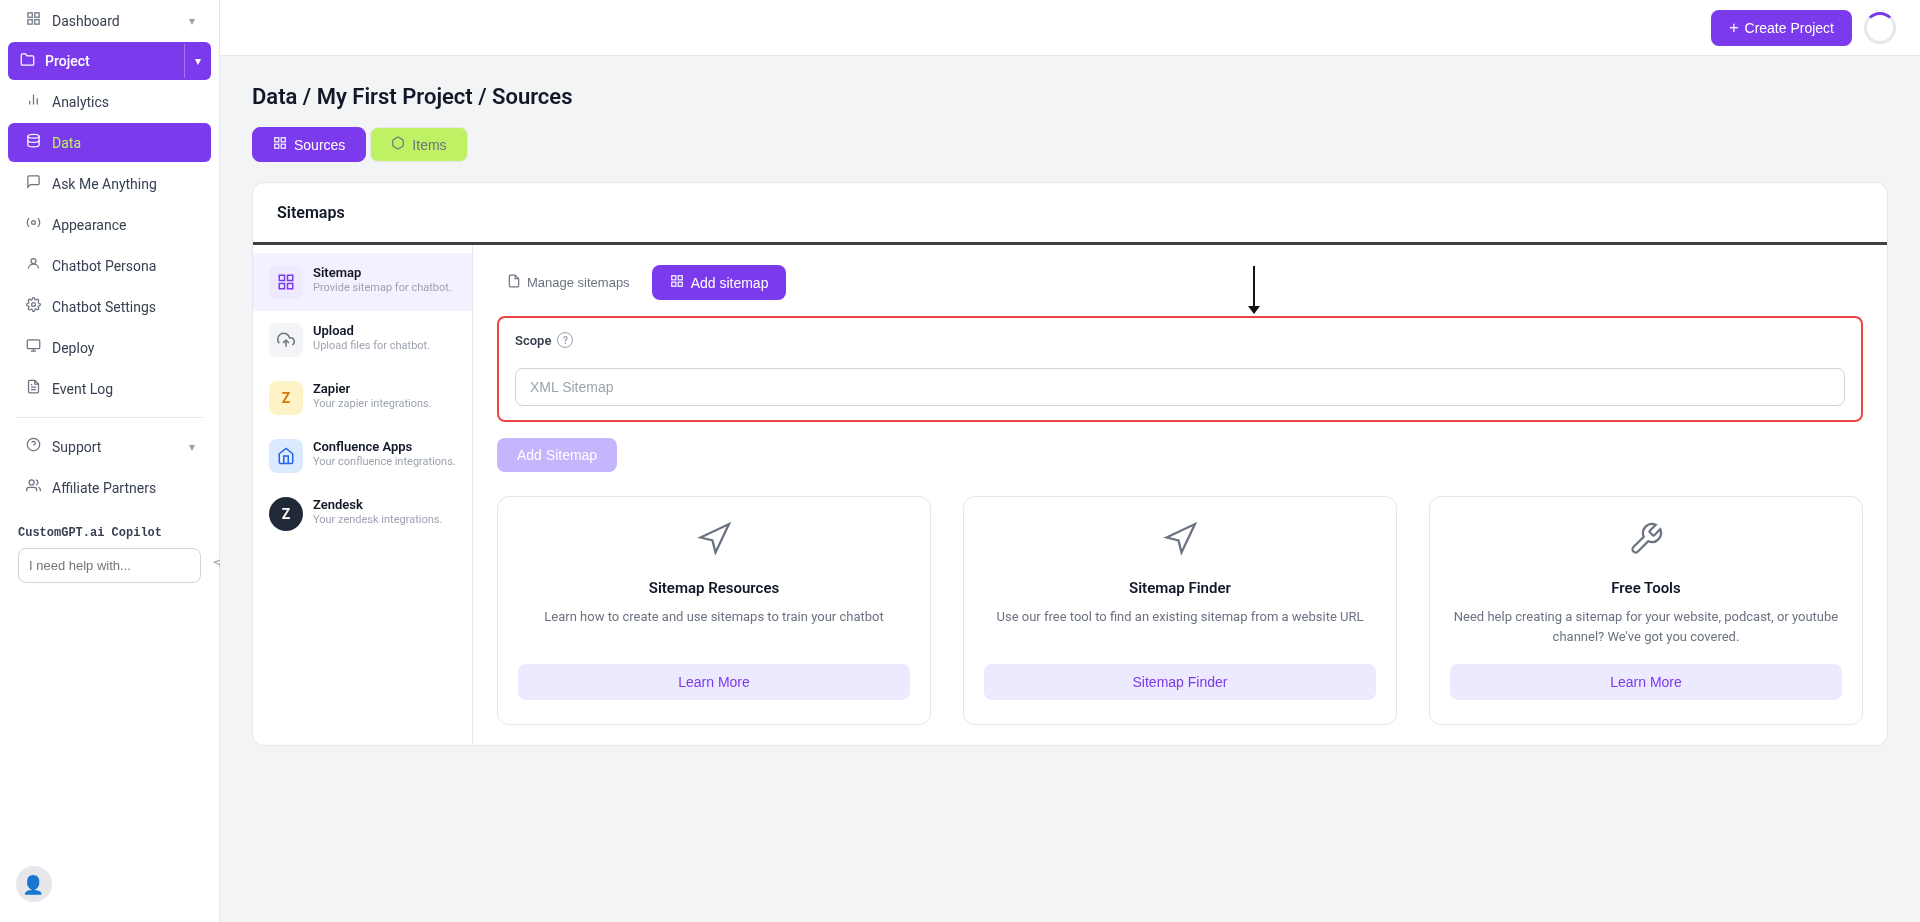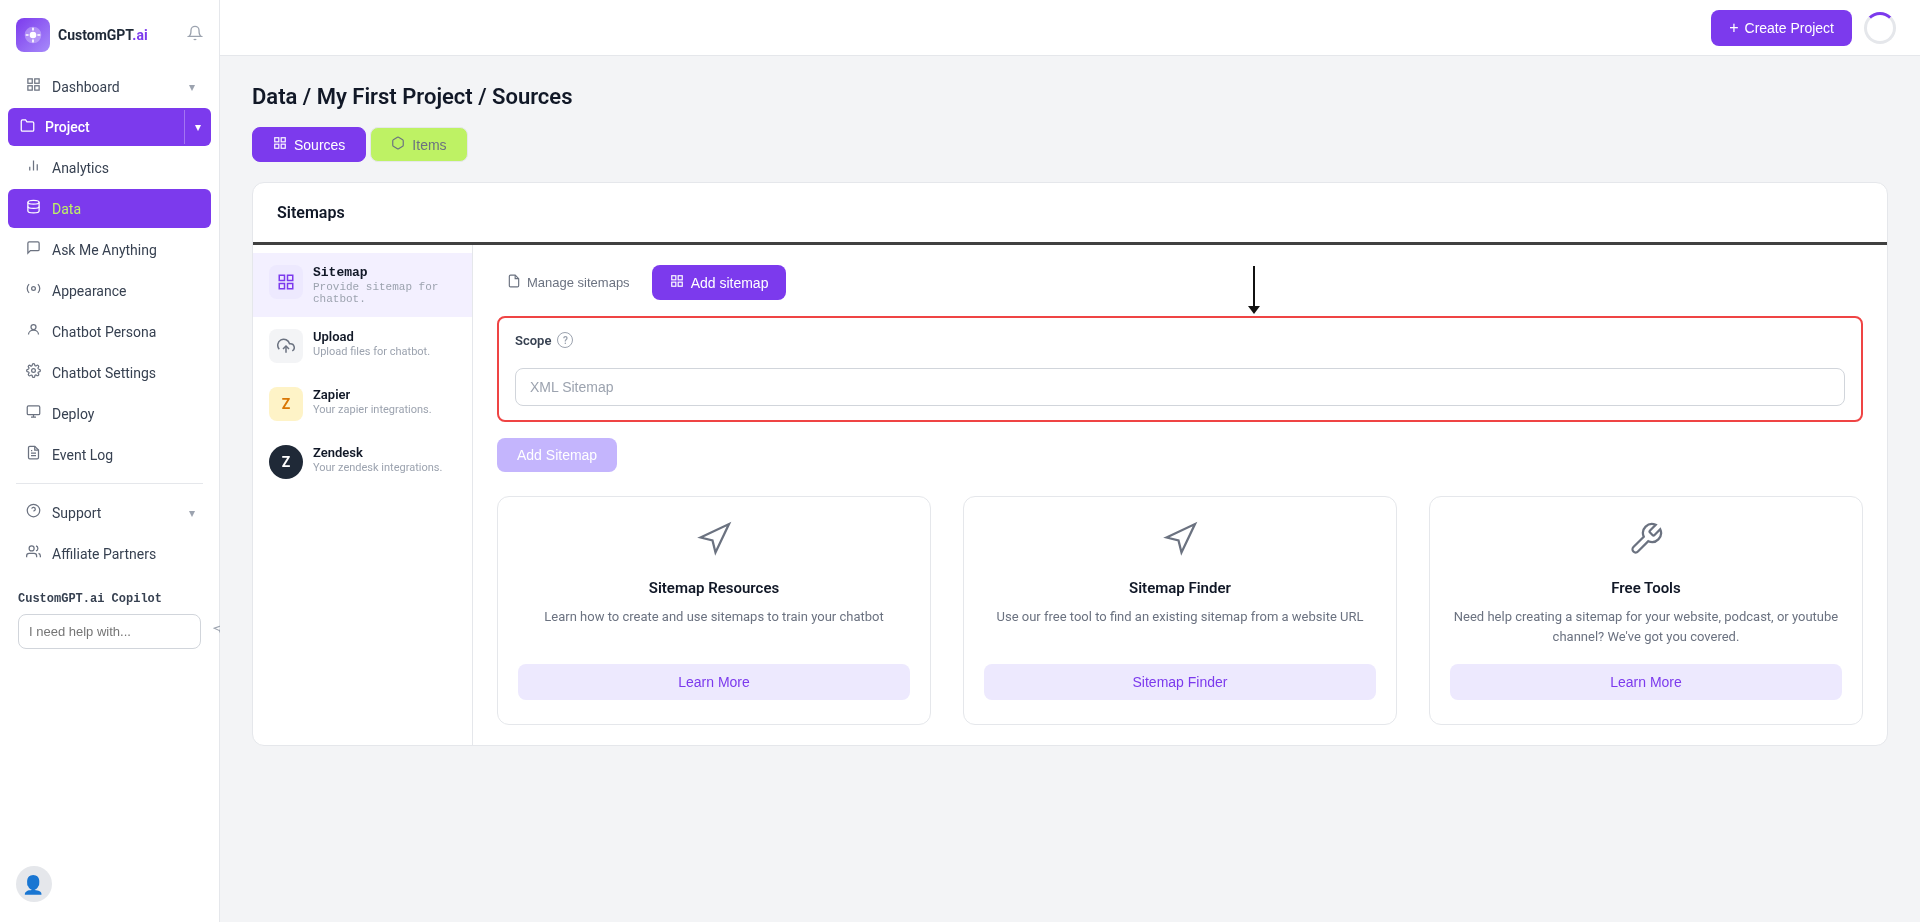--- a/index.html
+++ b/index.html
@@ -252,21 +252,21 @@
       padding: 8px 0;
     }
     .source-item {
       display: flex;
       align-items: flex-start;
       gap: 10px;
       padding: 12px 16px;
       cursor: pointer;
       transition: background 0.1s;
     }
-    .source-item.active { background: #f3f0ff; font-family: Liberation Mono, monospace; }
+    .source-item.active { background: #f3f0ff; }
     .source-item-icon {
       width: 34px;
       height: 34px;
       border-radius: 8px;
       display: flex;
       align-items: center;
       justify-content: center;
       font-size: 18px;
       flex-shrink: 0;
     }
@@ -409,35 +409,20 @@
       padding: 10px;
       font-size: 14px;
       font-weight: 500;
       cursor: pointer;
     }
   </style>
 </head>
 <body>
 
 <div class="sidebar">
-  <div class="sidebar-logo">
-    <div class="logo-icon">
-      <svg width="20" height="20" viewBox="0 0 24 24" fill="none">
-        <circle cx="12" cy="12" r="10" fill="#fff" fill-opacity="0.3"></circle>
-        <path d="M8 12a4 4 0 108 0 4 4 0 00-8 0z" fill="#fff"></path>
-        <path d="M12 4v2M12 18v2M4 12h2M18 12h2" stroke="#fff" stroke-width="2" stroke-linecap="round"></path>
-      </svg>
-    </div>
-    <span class="logo-text">CustomGPT<span>.ai</span></span>
-    <span class="sidebar-notif">
-      <svg width="16" height="16" viewBox="0 0 24 24" fill="none" stroke="currentColor" stroke-width="2">
-        <path d="M18 8A6 6 0 006 8c0 7-3 9-3 9h18s-3-2-3-9M13.73 21a2 2 0 01-3.46 0"></path>
-      </svg>
-    </span>
-  </div>
 
   <div class="nav-item">
     <span class="nav-icon">
       <svg width="15" height="15" viewBox="0 0 24 24" fill="none" stroke="currentColor" stroke-width="2">
         <rect x="3" y="3" width="7" height="7"></rect>
           <rect x="14" y="3" width="7" height="7"></rect>
         <rect x="3" y="14" width="7" height="7"></rect>
           <rect x="14" y="14" width="7" height="7"></rect>
       </svg>
     </span>
@@ -655,20 +640,32 @@
           </div>
 
           <div class="source-item">
             <div class="source-item-icon icon-orange" style="font-size:14px;font-weight:700;">Z</div>
             <div class="source-item-text">
               <h4>Zapier</h4>
               <p>Your zapier integrations.</p>
             </div>
           </div>
 
+          <div class="source-item">
+            <div class="source-item-icon icon-blue">
+              <svg width="18" height="18" viewBox="0 0 24 24" fill="none" stroke="currentColor" stroke-width="2">
+                <path d="M3 9l9-7 9 7v11a2 2 0 01-2 2H5a2 2 0 01-2-2z"></path>
+                <polyline points="9 22 9 12 15 12 15 22"></polyline>
+              </svg>
+            </div>
+            <div class="source-item-text">
+              <h4>Confluence Apps</h4>
+              <p>Your confluence integrations.</p>
+            </div>
+          </div>
 
           <div class="source-item">
             <div class="source-item-icon icon-dark" style="font-size:14px;font-weight:700;border-radius:50%;">Z</div>
             <div class="source-item-text">
               <h4>Zendesk</h4>
               <p>Your zendesk integrations.</p>
             </div>
           </div>
         </div>
 

